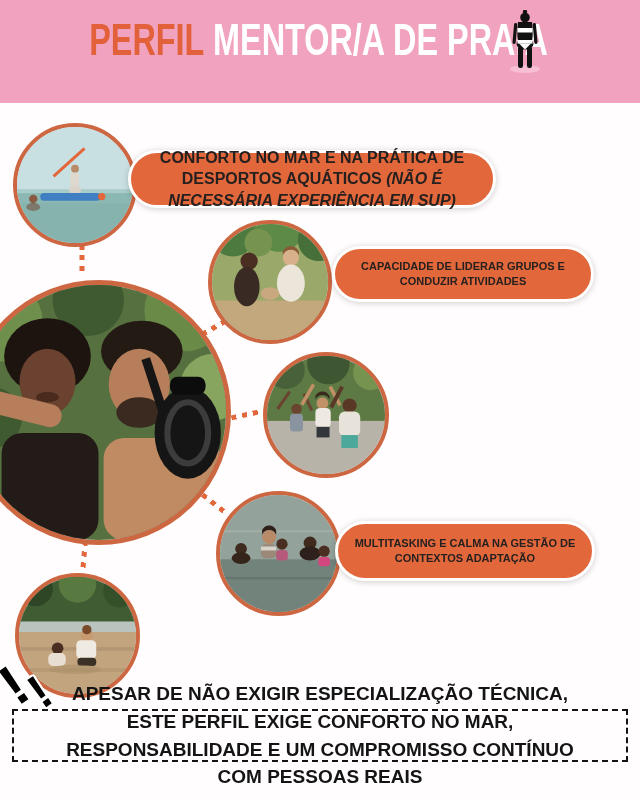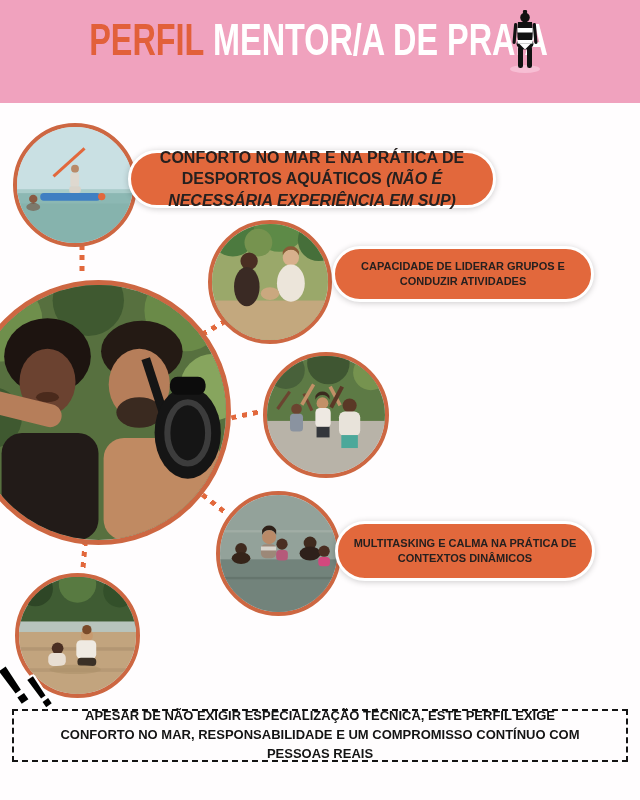--- a/index.html
+++ b/index.html
@@ -45,21 +45,21 @@
   .pill .it{font-style:italic;}
   .p1{left:128px;top:150px;width:368px;height:58px;font-size:16px;}
   .p2{left:332px;top:246px;width:262px;height:56px;}
   .p3{left:370px;top:389px;width:262px;height:58px;}
   .p4{left:335px;top:521px;width:260px;height:60px;}
   .p5{left:133px;top:619px;width:272px;height:58px;}
 
   
   .note{position:absolute;left:12px;top:709px;width:616px;height:53px;border:2px dashed #141414;
         box-sizing:border-box;display:flex;align-items:center;justify-content:center;text-align:center;
-        font-weight:700;font-size:13px;line-height:1.45;color:#141414;z-index:4;background:transparent;}
+        font-weight:700;font-size:19px;line-height:1.45;color:#141414;z-index:4;background:transparent;}
   .note-text{max-width:545px;display:inline-block;}
   .excl{position:absolute;font-weight:700;color:#000;transform:rotate(-35deg);z-index:6;line-height:1;
         text-shadow:-2px 0 0 #fff,2px 0 0 #fff,0 -2px 0 #fff,0 2px 0 #fff,
                     -1.5px -1.5px 0 #fff,1.5px 1.5px 0 #fff,-1.5px 1.5px 0 #fff,1.5px -1.5px 0 #fff;}
   .e1{left:4px;top:656px;font-size:58px;}
   .e2{left:32px;top:668px;font-size:48px;}
 
   
   .footer{position:absolute;left:0;top:771px;width:640px;height:29px;background:#f0a2be;z-index:3;}
   .website{position:absolute;left:0;top:0;width:100%;text-align:center;line-height:29px;
@@ -226,21 +226,21 @@
   <div class="pill p1">
     <div>
       <span>CONFORTO NO MAR E NA PRÁTICA DE DESPORTOS AQUÁTICOS</span>
       <span class="it">(NÃO É NECESSÁRIA EXPERIÊNCIA EM SUP)</span>
     </div>
   </div>
   <div class="pill p2">
     <span>CAPACIDADE DE LIDERAR GRUPOS E CONDUZIR ATIVIDADES</span>
   </div>
   <div class="pill p4">
-    <span>MULTITASKING E CALMA NA PRÁTICA DE CONTEXTOS DINÂMICOS</span>
+    <span>MULTITASKING E CALMA NA GESTÃO DE CONTEXTOS ADAPTAÇÃO</span>
   </div>
 
   <span class="excl e1">!</span>
   <span class="excl e2">!</span>
   <div class="note">
     <span class="note-text">APESAR DE NÃO EXIGIR ESPECIALIZAÇÃO TÉCNICA, ESTE PERFIL EXIGE CONFORTO NO MAR, RESPONSABILIDADE E UM COMPROMISSO CONTÍNUO COM PESSOAS REAIS</span>
   </div>
 
 
 </div>

